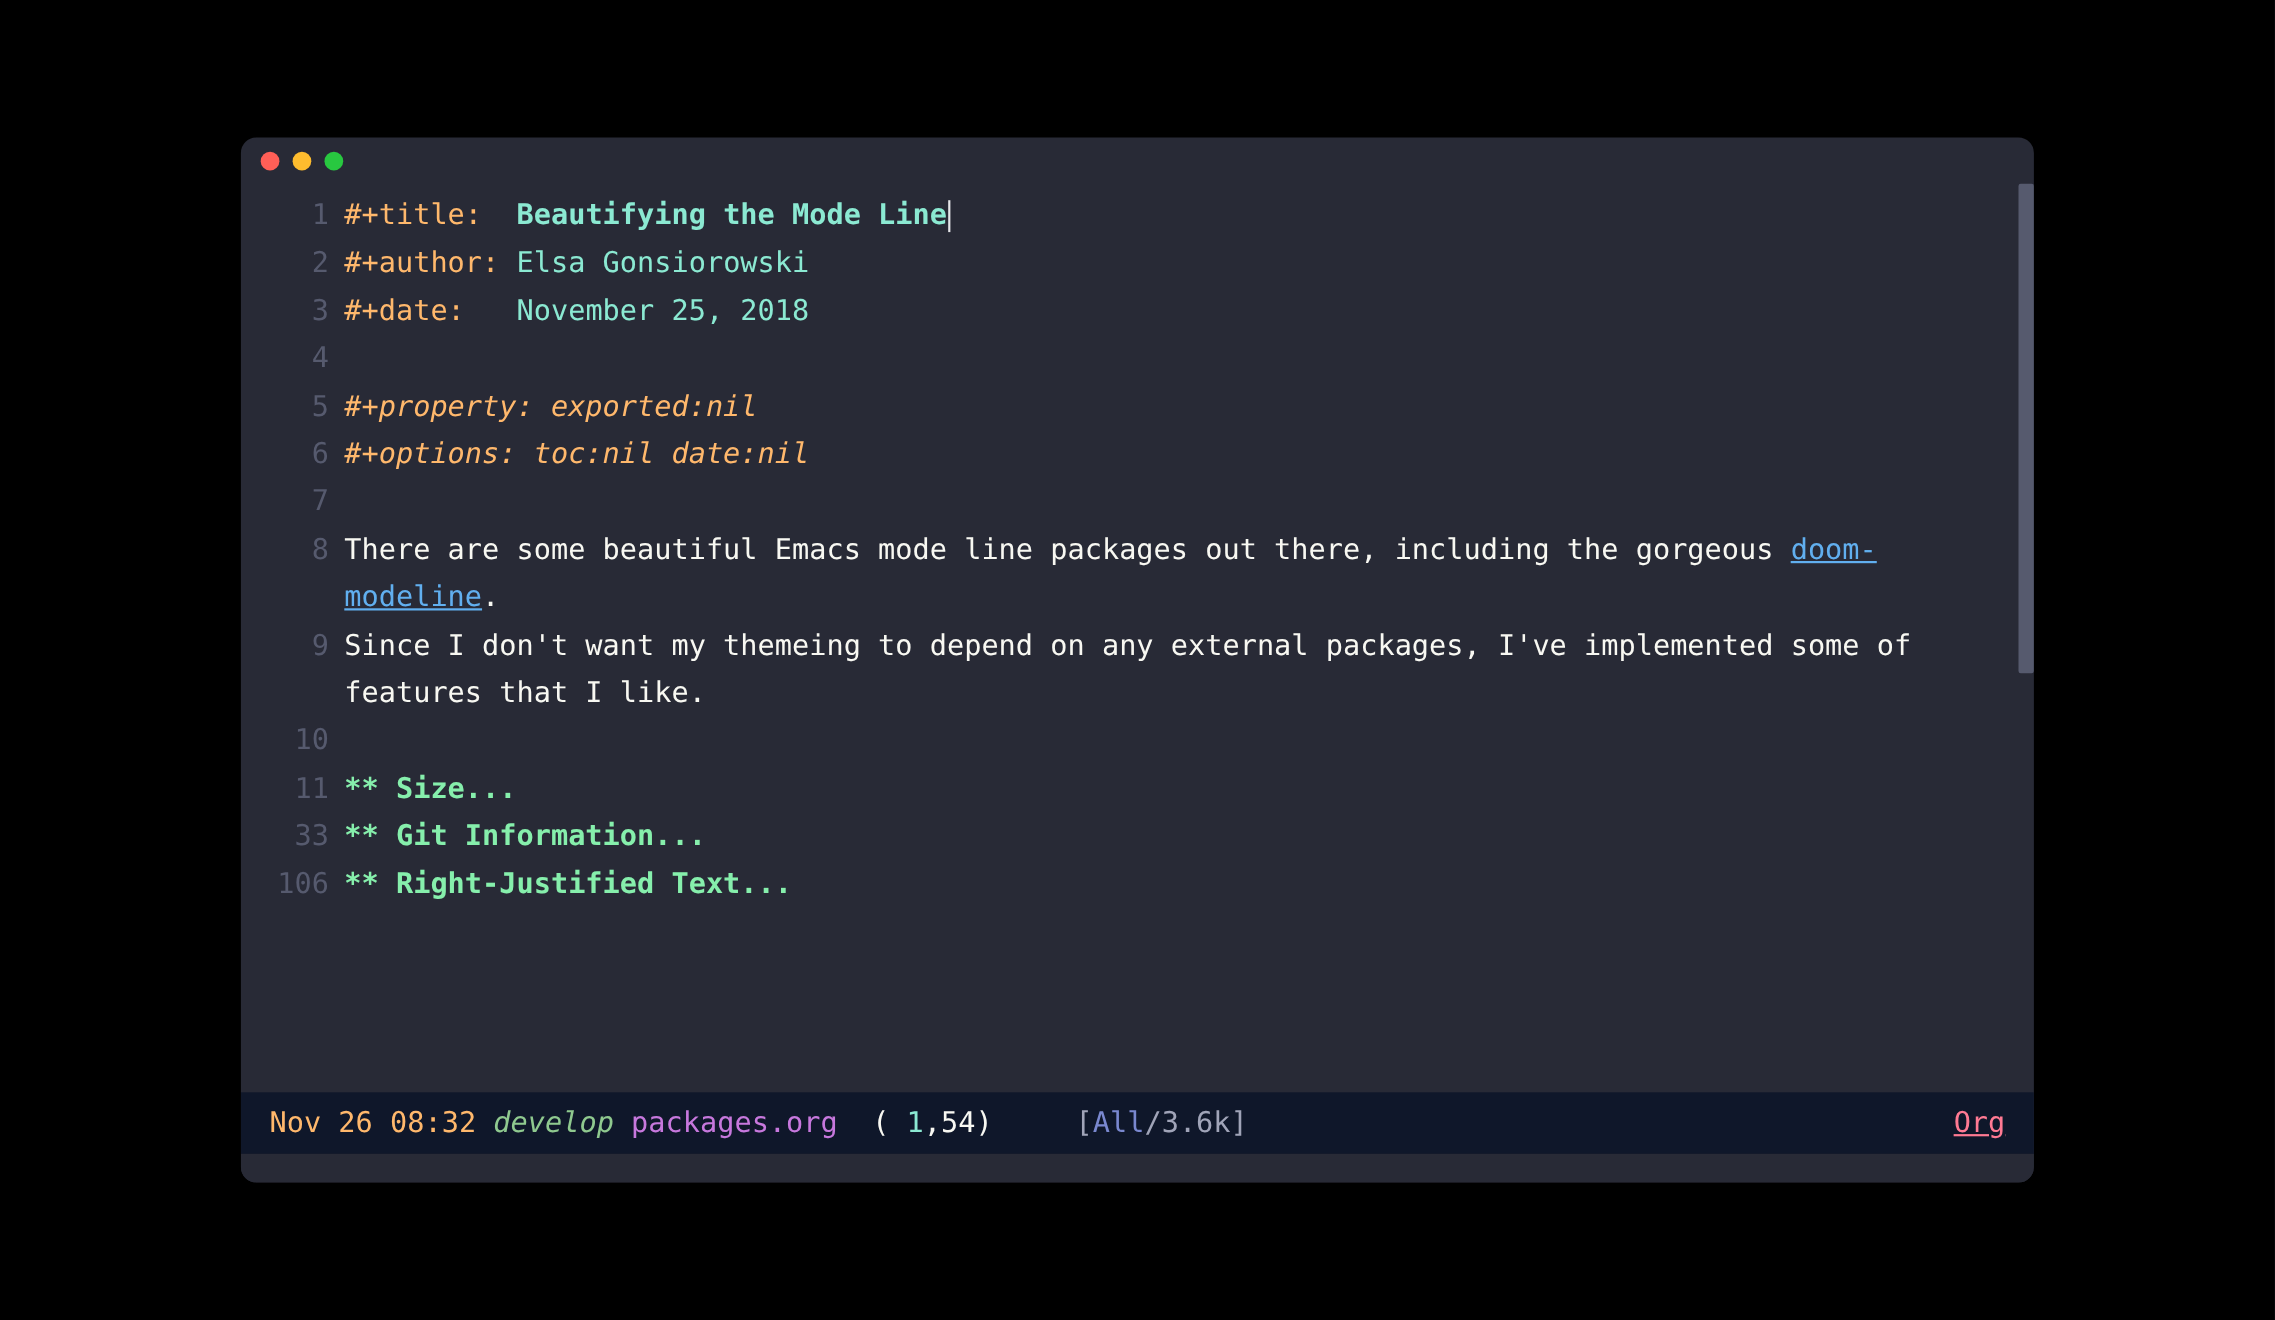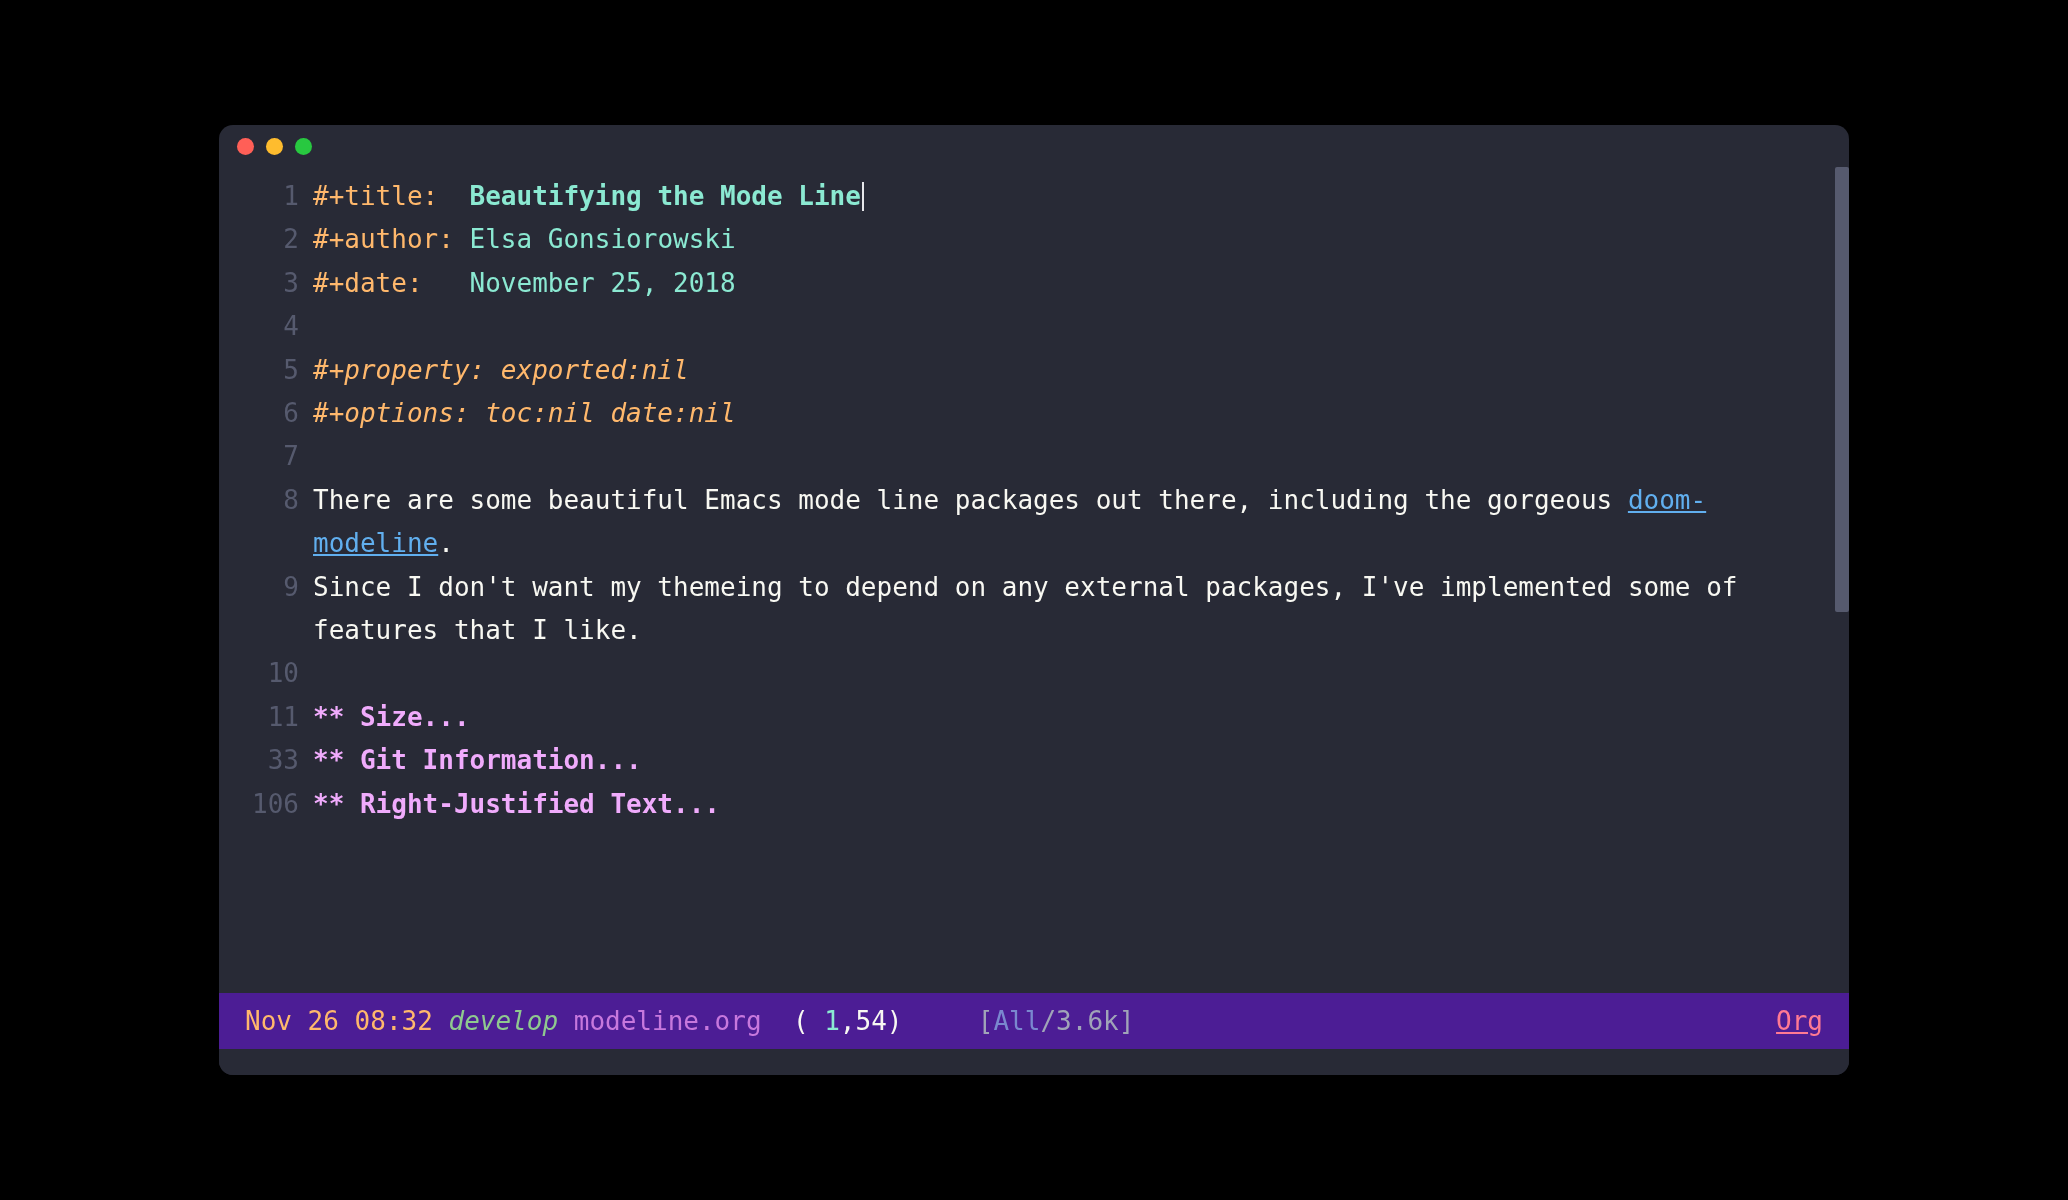--- a/index.html
+++ b/index.html
@@ -71,35 +71,35 @@
   .italic { font-style: italic; }
   .cursor {
     display: inline-block;
     width: 2px;
     height: 1.1em;
     background: #e6e6ea;
     vertical-align: text-bottom;
     margin-left: 1px;
   }
   .link { color: #61afef; text-decoration: underline; }
-  .yellow { color: #f0abfc; font-weight: 700; }
+  .yellow { color: #86efac; font-weight: 700; }
 
   .scrollbar {
     position: absolute;
     right: 0;
     top: 42px;
     width: 14px;
     height: 445px;
     background: #565a6e;
     border-radius: 2px;
   }
 
   .modeline {
     height: 56px;
-    background: #4c1d95;
+    background: #0f172a;
     display: flex;
     align-items: center;
     padding: 0 26px;
     font-size: 26px;
     gap: 0;
   }
   .ml-left { display: flex; align-items: baseline; gap: 0; }
   .ml-date   { color: #ffb86c; }
   .ml-branch { color: #8fc98f; font-style: italic; }
   .ml-file   { color: #c778dd; }
@@ -131,21 +131,21 @@
   <div class="editor" id="editor"><div class="row"><span class="gutter">1</span><span class="content"><span class="kw-orange">#+title:  </span><span class="kw-teal bold">Beautifying the Mode Line</span><span class="cursor"></span></span></div><div class="row"><span class="gutter">2</span><span class="content"><span class="kw-orange">#+author: </span><span class="kw-teal">Elsa Gonsiorowski</span></span></div><div class="row"><span class="gutter">3</span><span class="content"><span class="kw-orange">#+date:   </span><span class="kw-teal">November 25, 2018</span></span></div><div class="row"><span class="gutter">4</span><span class="content">&nbsp;</span></div><div class="row"><span class="gutter">5</span><span class="content"><span class="kw-orange italic">#+property: exported:nil</span></span></div><div class="row"><span class="gutter">6</span><span class="content"><span class="kw-orange italic">#+options: toc:nil date:nil</span></span></div><div class="row"><span class="gutter">7</span><span class="content">&nbsp;</span></div><div class="row"><span class="gutter">8</span><span class="content">There are some beautiful Emacs mode line packages out there, including the gorgeous <span class="link">doom-modeline</span>.</span></div><div class="row"><span class="gutter">9</span><span class="content">Since I don't want my themeing to depend on any external packages, I've implemented some of features that I like.</span></div><div class="row"><span class="gutter">10</span><span class="content">&nbsp;</span></div><div class="row"><span class="gutter">11</span><span class="content"><span class="yellow">** Size...</span></span></div><div class="row"><span class="gutter">33</span><span class="content"><span class="yellow">** Git Information...</span></span></div><div class="row"><span class="gutter">106</span><span class="content"><span class="yellow">** Right-Justified Text...</span></span></div></div>
 
   <div class="scrollbar"></div>
 
   <div class="modeline">
     <span class="ml-left">
       <span class="ml-date">Nov 26 08:32</span>
       <span>&nbsp;</span>
       <span class="ml-branch">develop</span>
       <span>&nbsp;</span>
-      <span class="ml-file">modeline.org</span>
+      <span class="ml-file">packages.org</span>
       <span>&nbsp;&nbsp;</span>
       <span class="ml-paren">( <span class="ml-line">1</span>,<span class="ml-col">54</span>)</span>
       <span>&nbsp;&nbsp;</span>
       <span class="ml-bracket">[<span class="ml-all">All</span>/<span class="ml-size">3.6k</span>]</span>
     </span>
     <span class="spacer"></span>
     <span class="ml-right">Org</span>
   </div>
 
   <div class="bottom-pad"></div>

